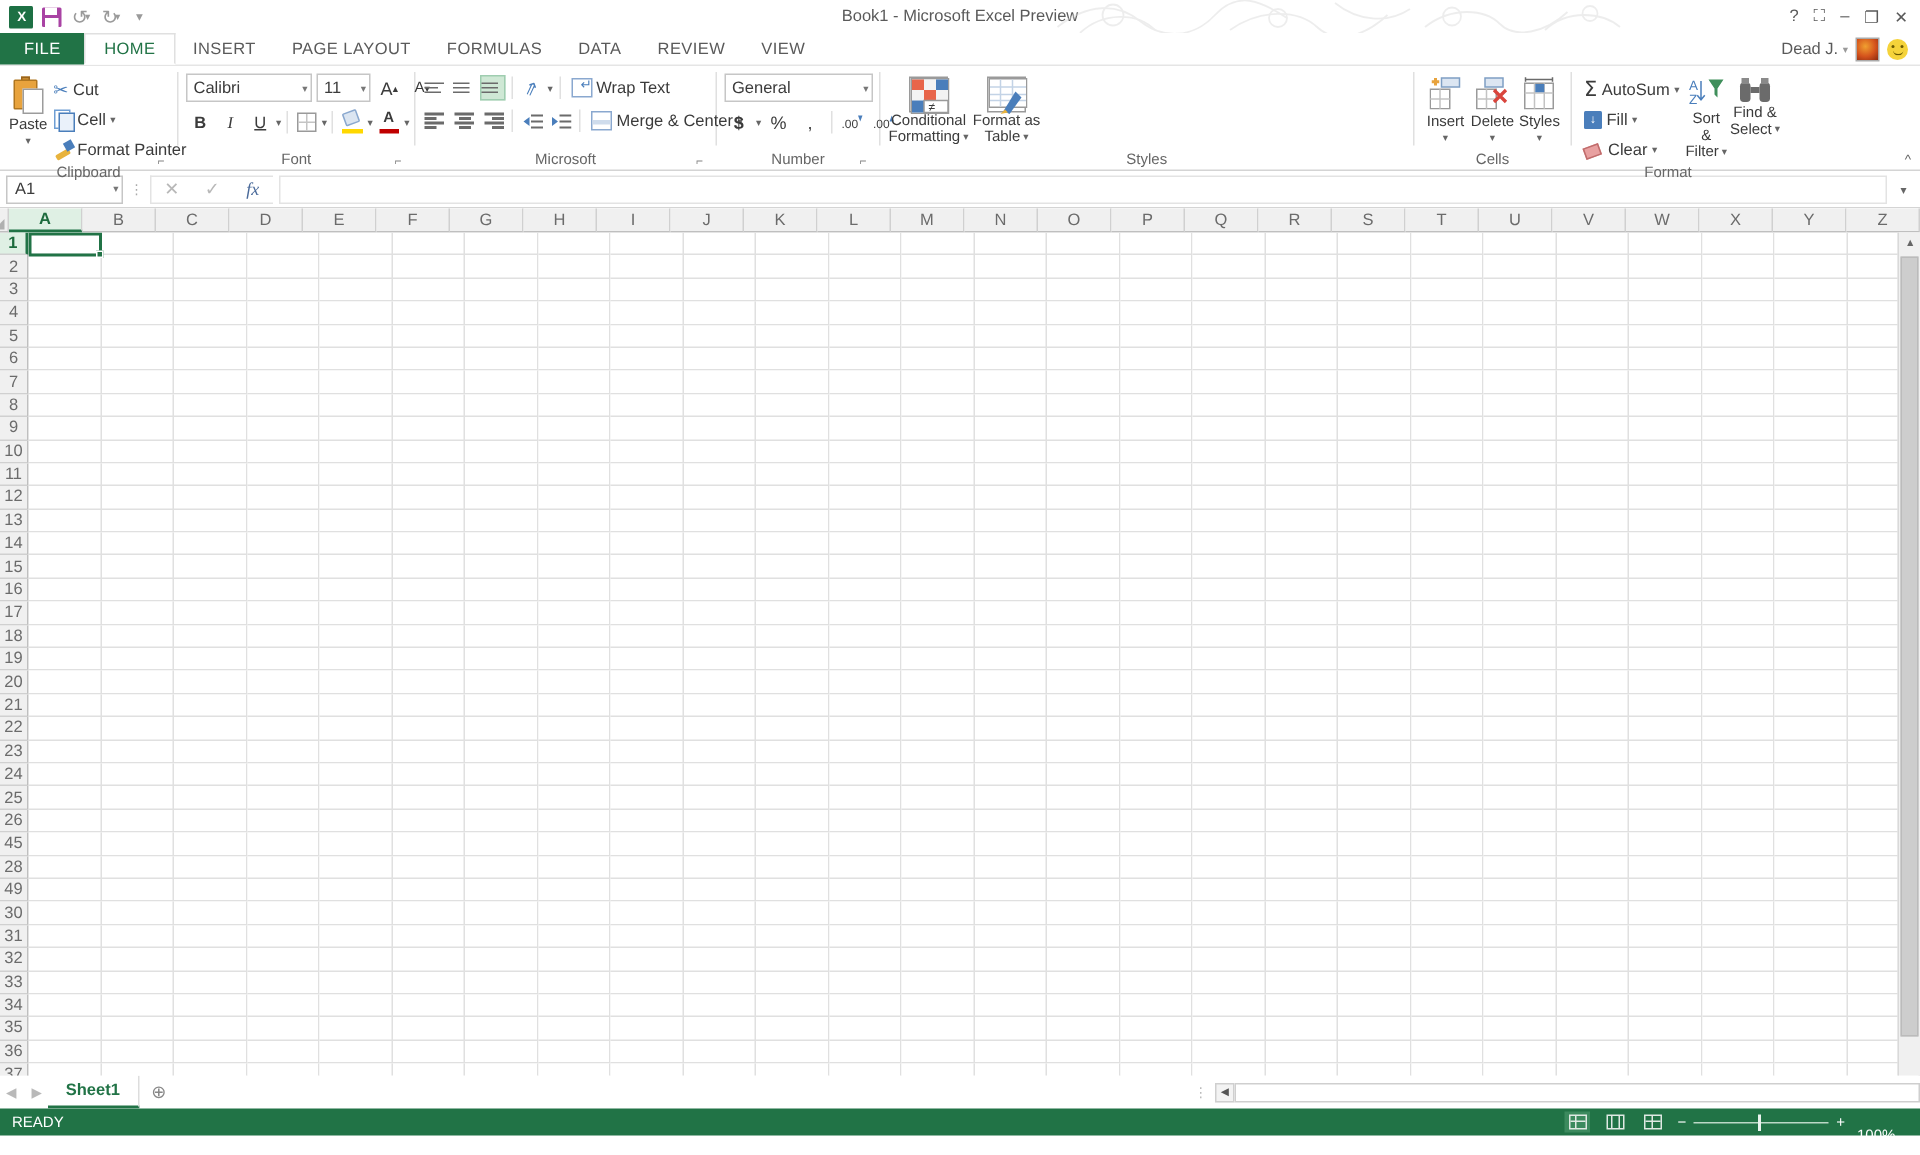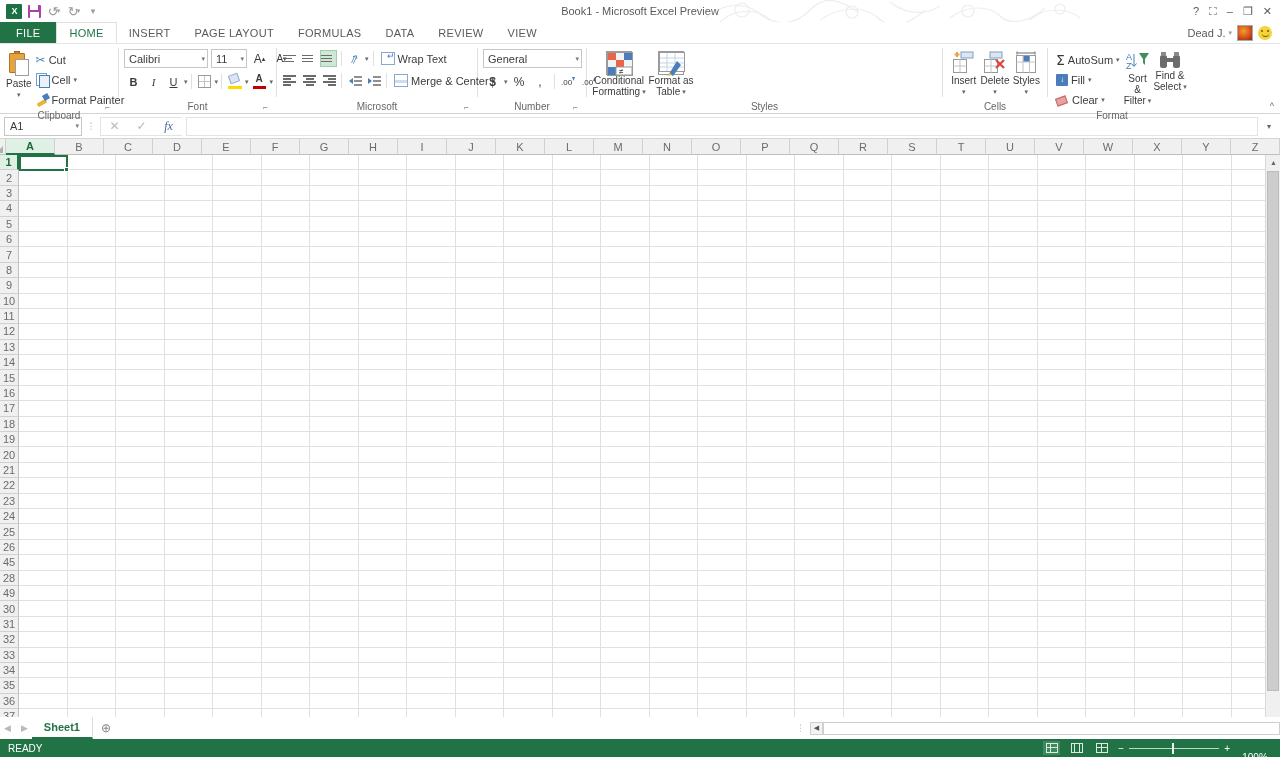--- a/index.html
+++ b/index.html
@@ -276,21 +276,21 @@
   .vb-ico { width: 12px; height: 10px; border: 1px solid #dfe9e3; position: relative; }
   .vb-ico.grid:before { content:""; position:absolute; left:3px; top:0; width:1px; height:8px; background:#dfe9e3;}
   .vb-ico.grid:after { content:""; position:absolute; left:0; top:3px; width:10px; height:1px; background:#dfe9e3;}
   .vb-ico.page:before { content:""; position:absolute; left:2px; top:0; width:1px; height:8px; background:#dfe9e3;
                         box-shadow: 5px 0 0 #dfe9e3;}
   .vb-ico.brk:before { content:""; position:absolute; left:0; top:3px; width:10px; height:1px; background:#dfe9e3;}
   .vb-ico.brk:after { content:""; position:absolute; left:4px; top:0; width:1px; height:8px; background:#dfe9e3;}
   .zoomslider { display: flex; align-items: center; gap: 5px; }
   .ztrack { width: 90px; height: 1px; background: #bcd8c6; position: relative; }
   .zthumb { position: absolute; left: 43px; top: -5px; width: 2px; height: 11px; background: #eaf3ee; }
-  .zval { width: 34px; text-align: center; margin-top: 19px; }
+  .zval { width: 34px; text-align: left; margin-top: 19px; }
 </style>
 </head>
 <body>
 
 <div id="app">
 
   <div class="titlebar">
     <div class="qat">
       <div class="qat-btn">
         <div class="xl-logo">X</div>

